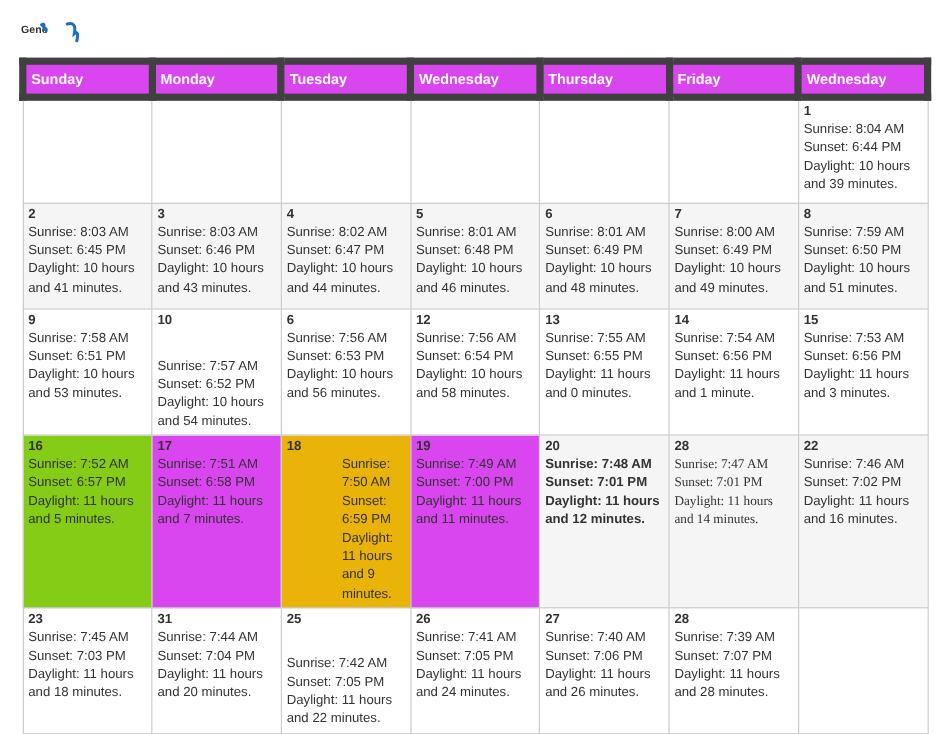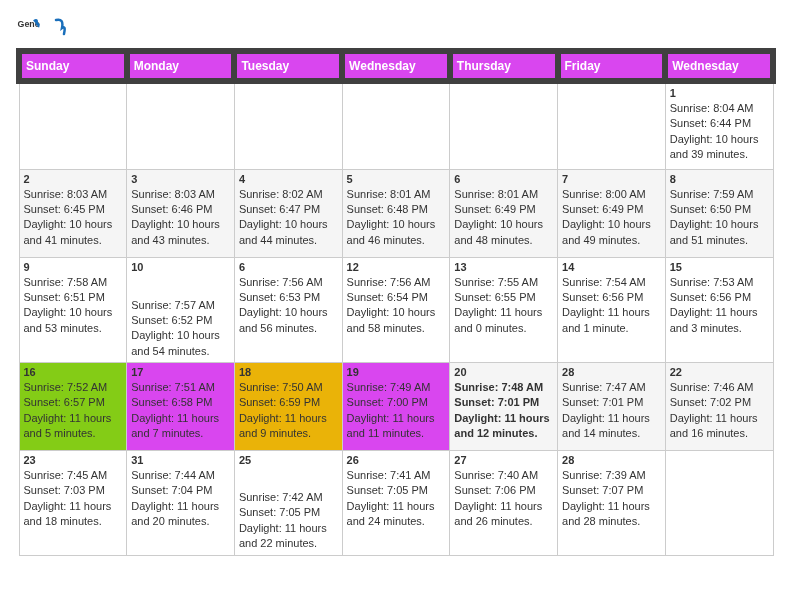--- a/index.html
+++ b/index.html
@@ -236,39 +236,39 @@
 Daylight: 11 hours and 5 minutes.</div>
         </td>
         <td style="background: #d946ef;">
           <span class="day-number">17</span>
           <div class="day-info" style="white-space: pre-line;">Sunrise: 7:51 AM
 Sunset: 6:58 PM
 Daylight: 11 hours and 7 minutes.</div>
         </td>
         <td style="background: #eab308;">
           <span class="day-number">18</span>
-          <div class="day-info" style="white-space: pre-line;">Sunrise: 7:50 AM
+          <div class="day-info" style="white-space: pre-line; margin-left: 46px;">Sunrise: 7:50 AM
 Sunset: 6:59 PM
 Daylight: 11 hours and 9 minutes.</div>
         </td>
         <td style="background: #d946ef;">
           <span class="day-number">19</span>
           <div class="day-info" style="white-space: pre-line;">Sunrise: 7:49 AM
 Sunset: 7:00 PM
 Daylight: 11 hours and 11 minutes.</div>
         </td>
         <td style="background: rgb(245, 245, 245);">
           <span class="day-number">20</span>
           <div class="day-info" style="white-space: pre-line; font-weight: bold;">Sunrise: 7:48 AM
 Sunset: 7:01 PM
 Daylight: 11 hours and 12 minutes.</div>
         </td>
         <td style="background: rgb(245, 245, 245);">
           <span class="day-number">28</span>
-          <div class="day-info" style="white-space: pre-line;">Sunrise: 7:47 AM
+          <div class="day-info" style="white-space: pre-line; font-family: Liberation Serif, serif;">Sunrise: 7:47 AM
 Sunset: 7:01 PM
 Daylight: 11 hours and 14 minutes.</div>
         </td>
         <td style="background: rgb(245, 245, 245);">
           <span class="day-number">22</span>
           <div class="day-info" style="white-space: pre-line;">Sunrise: 7:46 AM
 Sunset: 7:02 PM
 Daylight: 11 hours and 16 minutes.</div>
         </td>
       </tr>

